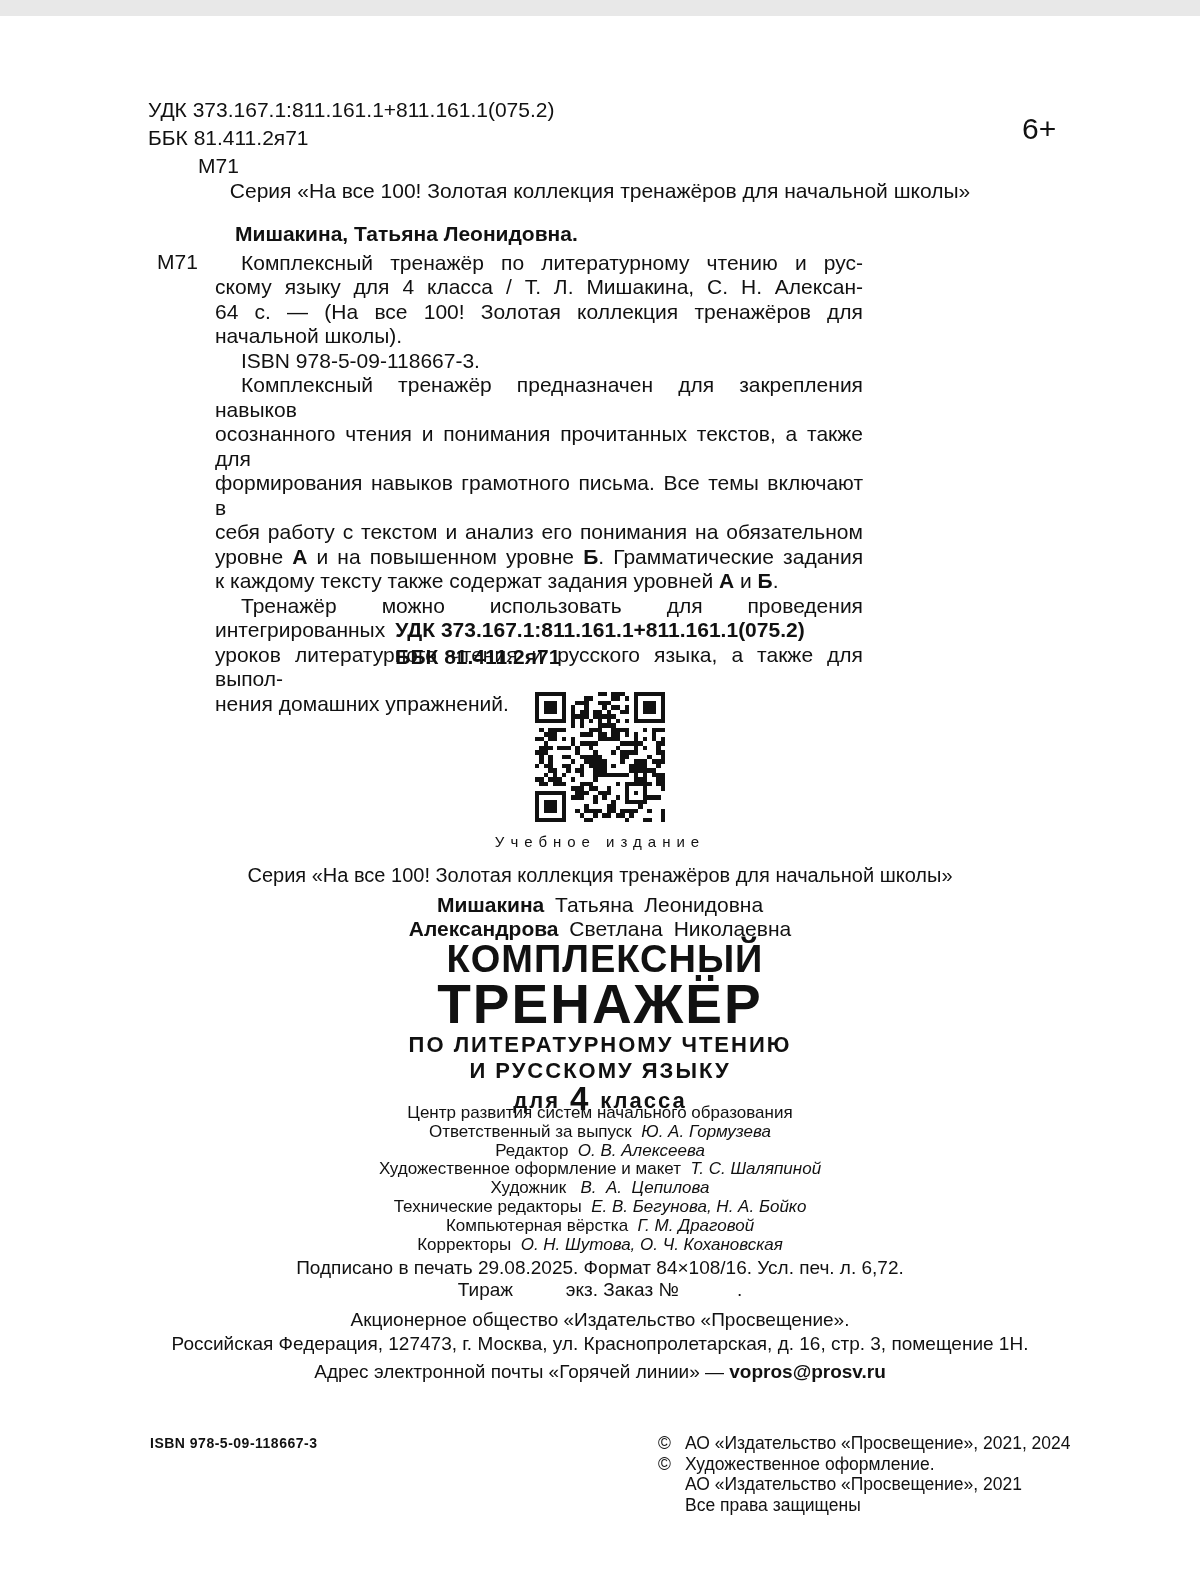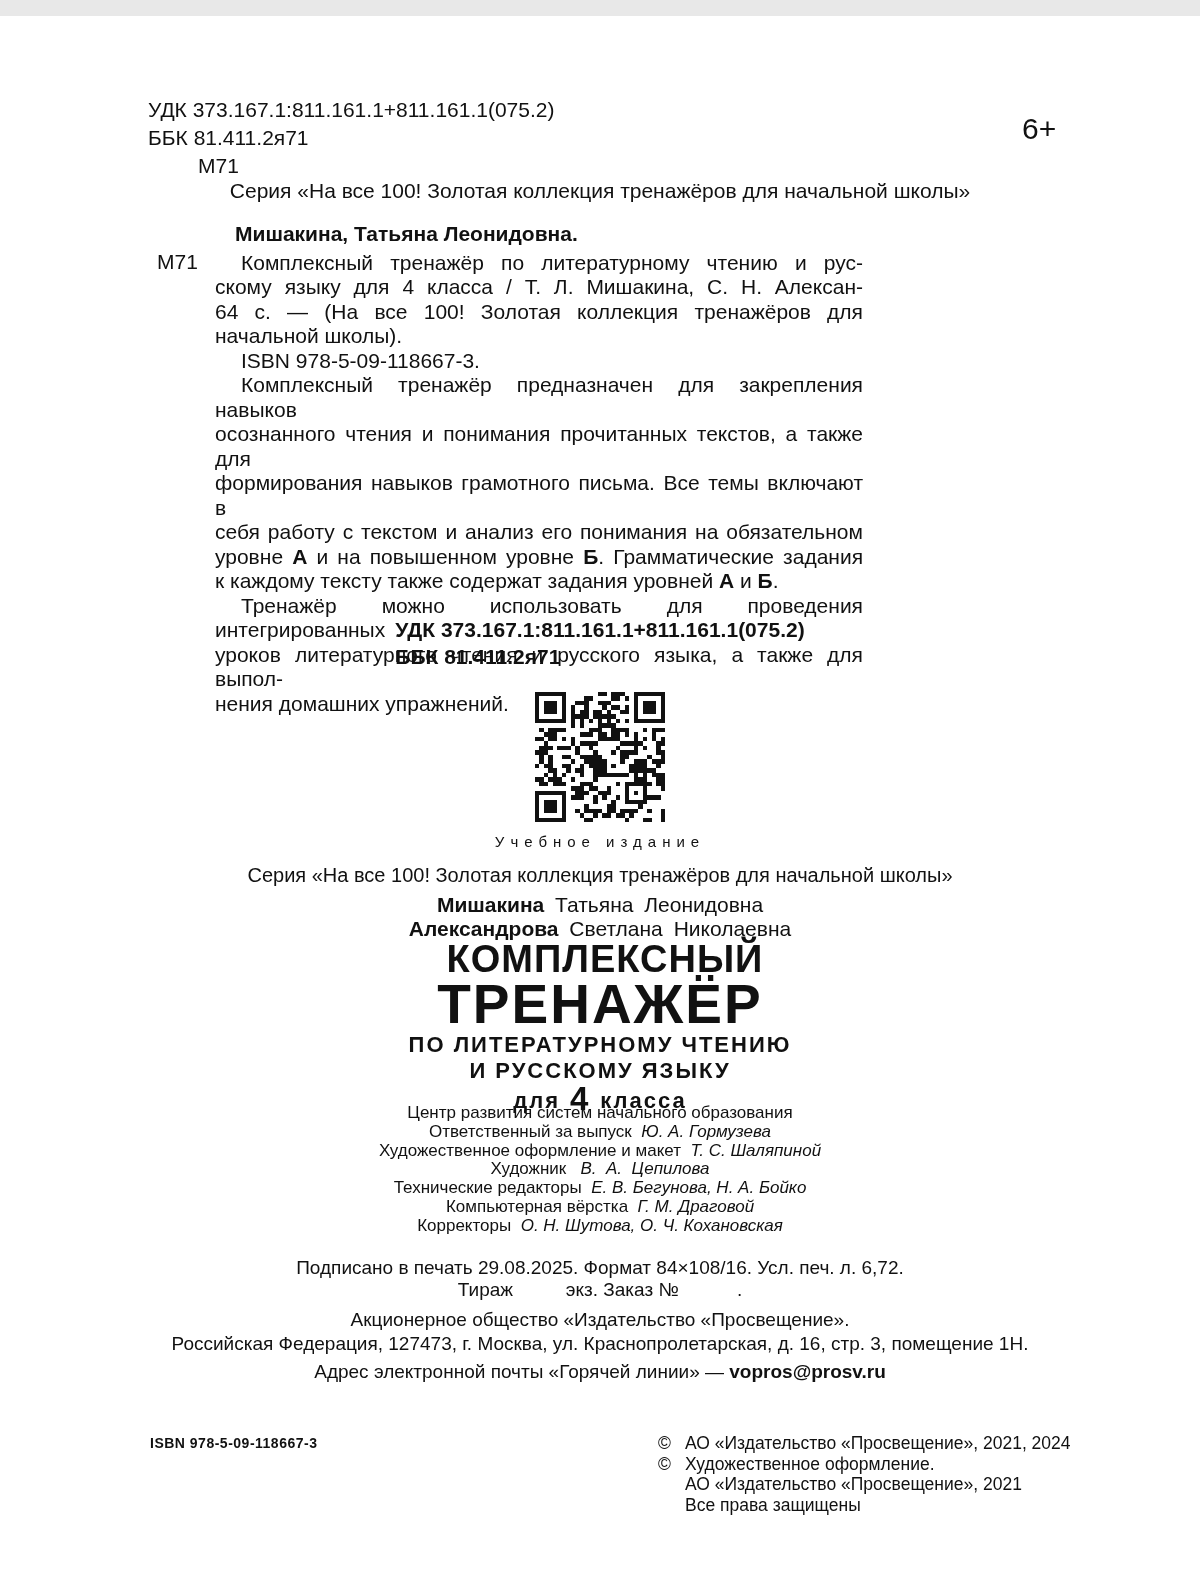--- a/index.html
+++ b/index.html
@@ -132,20 +132,21 @@
   <div class="center sub1">ПО ЛИТЕРАТУРНОМУ ЧТЕНИЮ</div>
   <div class="center sub2">И РУССКОМУ ЯЗЫКУ</div>
 
   <div class="center grade">
     <span>для</span><span class="num">4</span><span>класса</span>
   </div>
 
   <div class="center credits">
       <div class="line">Центр развития систем начального образования</div>
       <div class="line">Ответственный за выпуск  <span class="i">Ю. А. Гормузева</span></div>
+      <div class="line">Редактор  <span class="i">О. В. Алексеева</span></div>
       <div class="line">Художественное оформление и макет  <span class="i">Т. С. Шаляпиной</span></div>
       <div class="line">Художник   <span class="i">В.  А.  Цепилова</span></div>
       <div class="line">Технические редакторы  <span class="i">Е. В. Бегунова, Н. А. Бойко</span></div>
       <div class="line">Компьютерная вёрстка  <span class="i">Г. М. Драговой</span></div>
       <div class="line">Корректоры  <span class="i">О. Н. Шутова, О. Ч. Кохановская</span></div>
     </div>
 
   <div class="center print1">Подписано в печать 29.08.2025. Формат 84×108/16. Усл. печ. л. 6,72.</div>
   <div class="center print2">Тираж          экз. Заказ №           .</div>
   <div class="center pub1">Акционерное общество «Издательство «Просвещение».</div>

